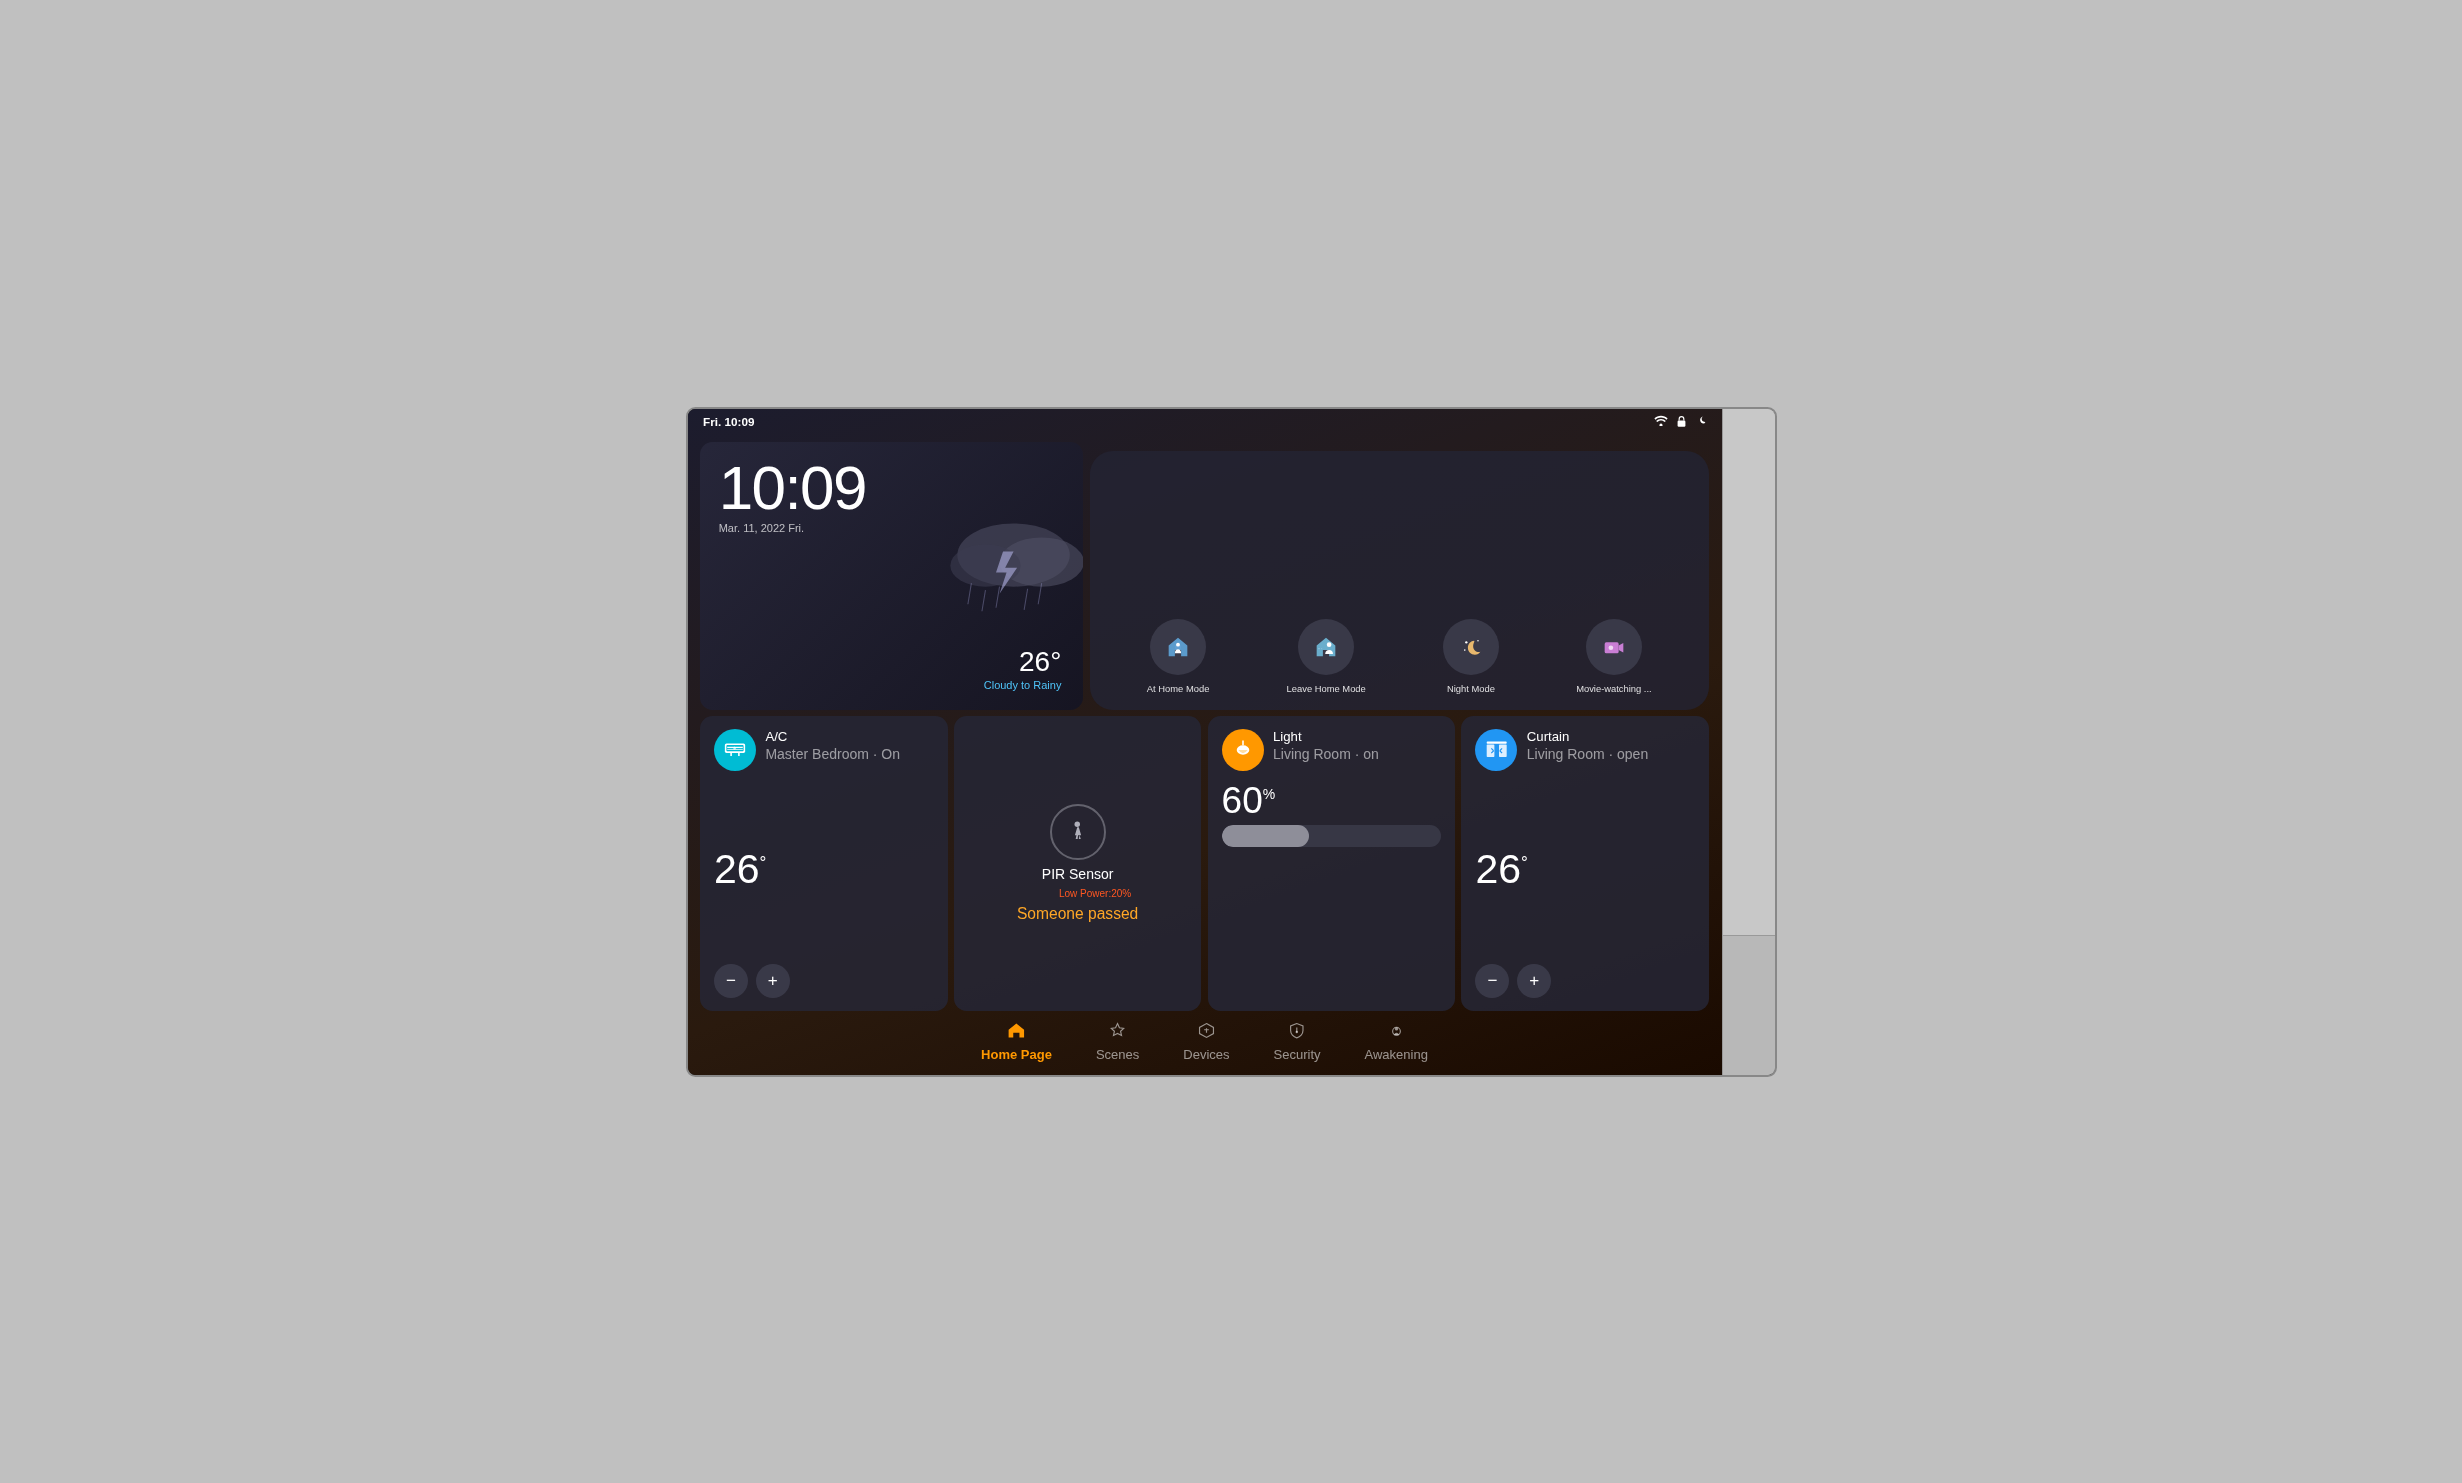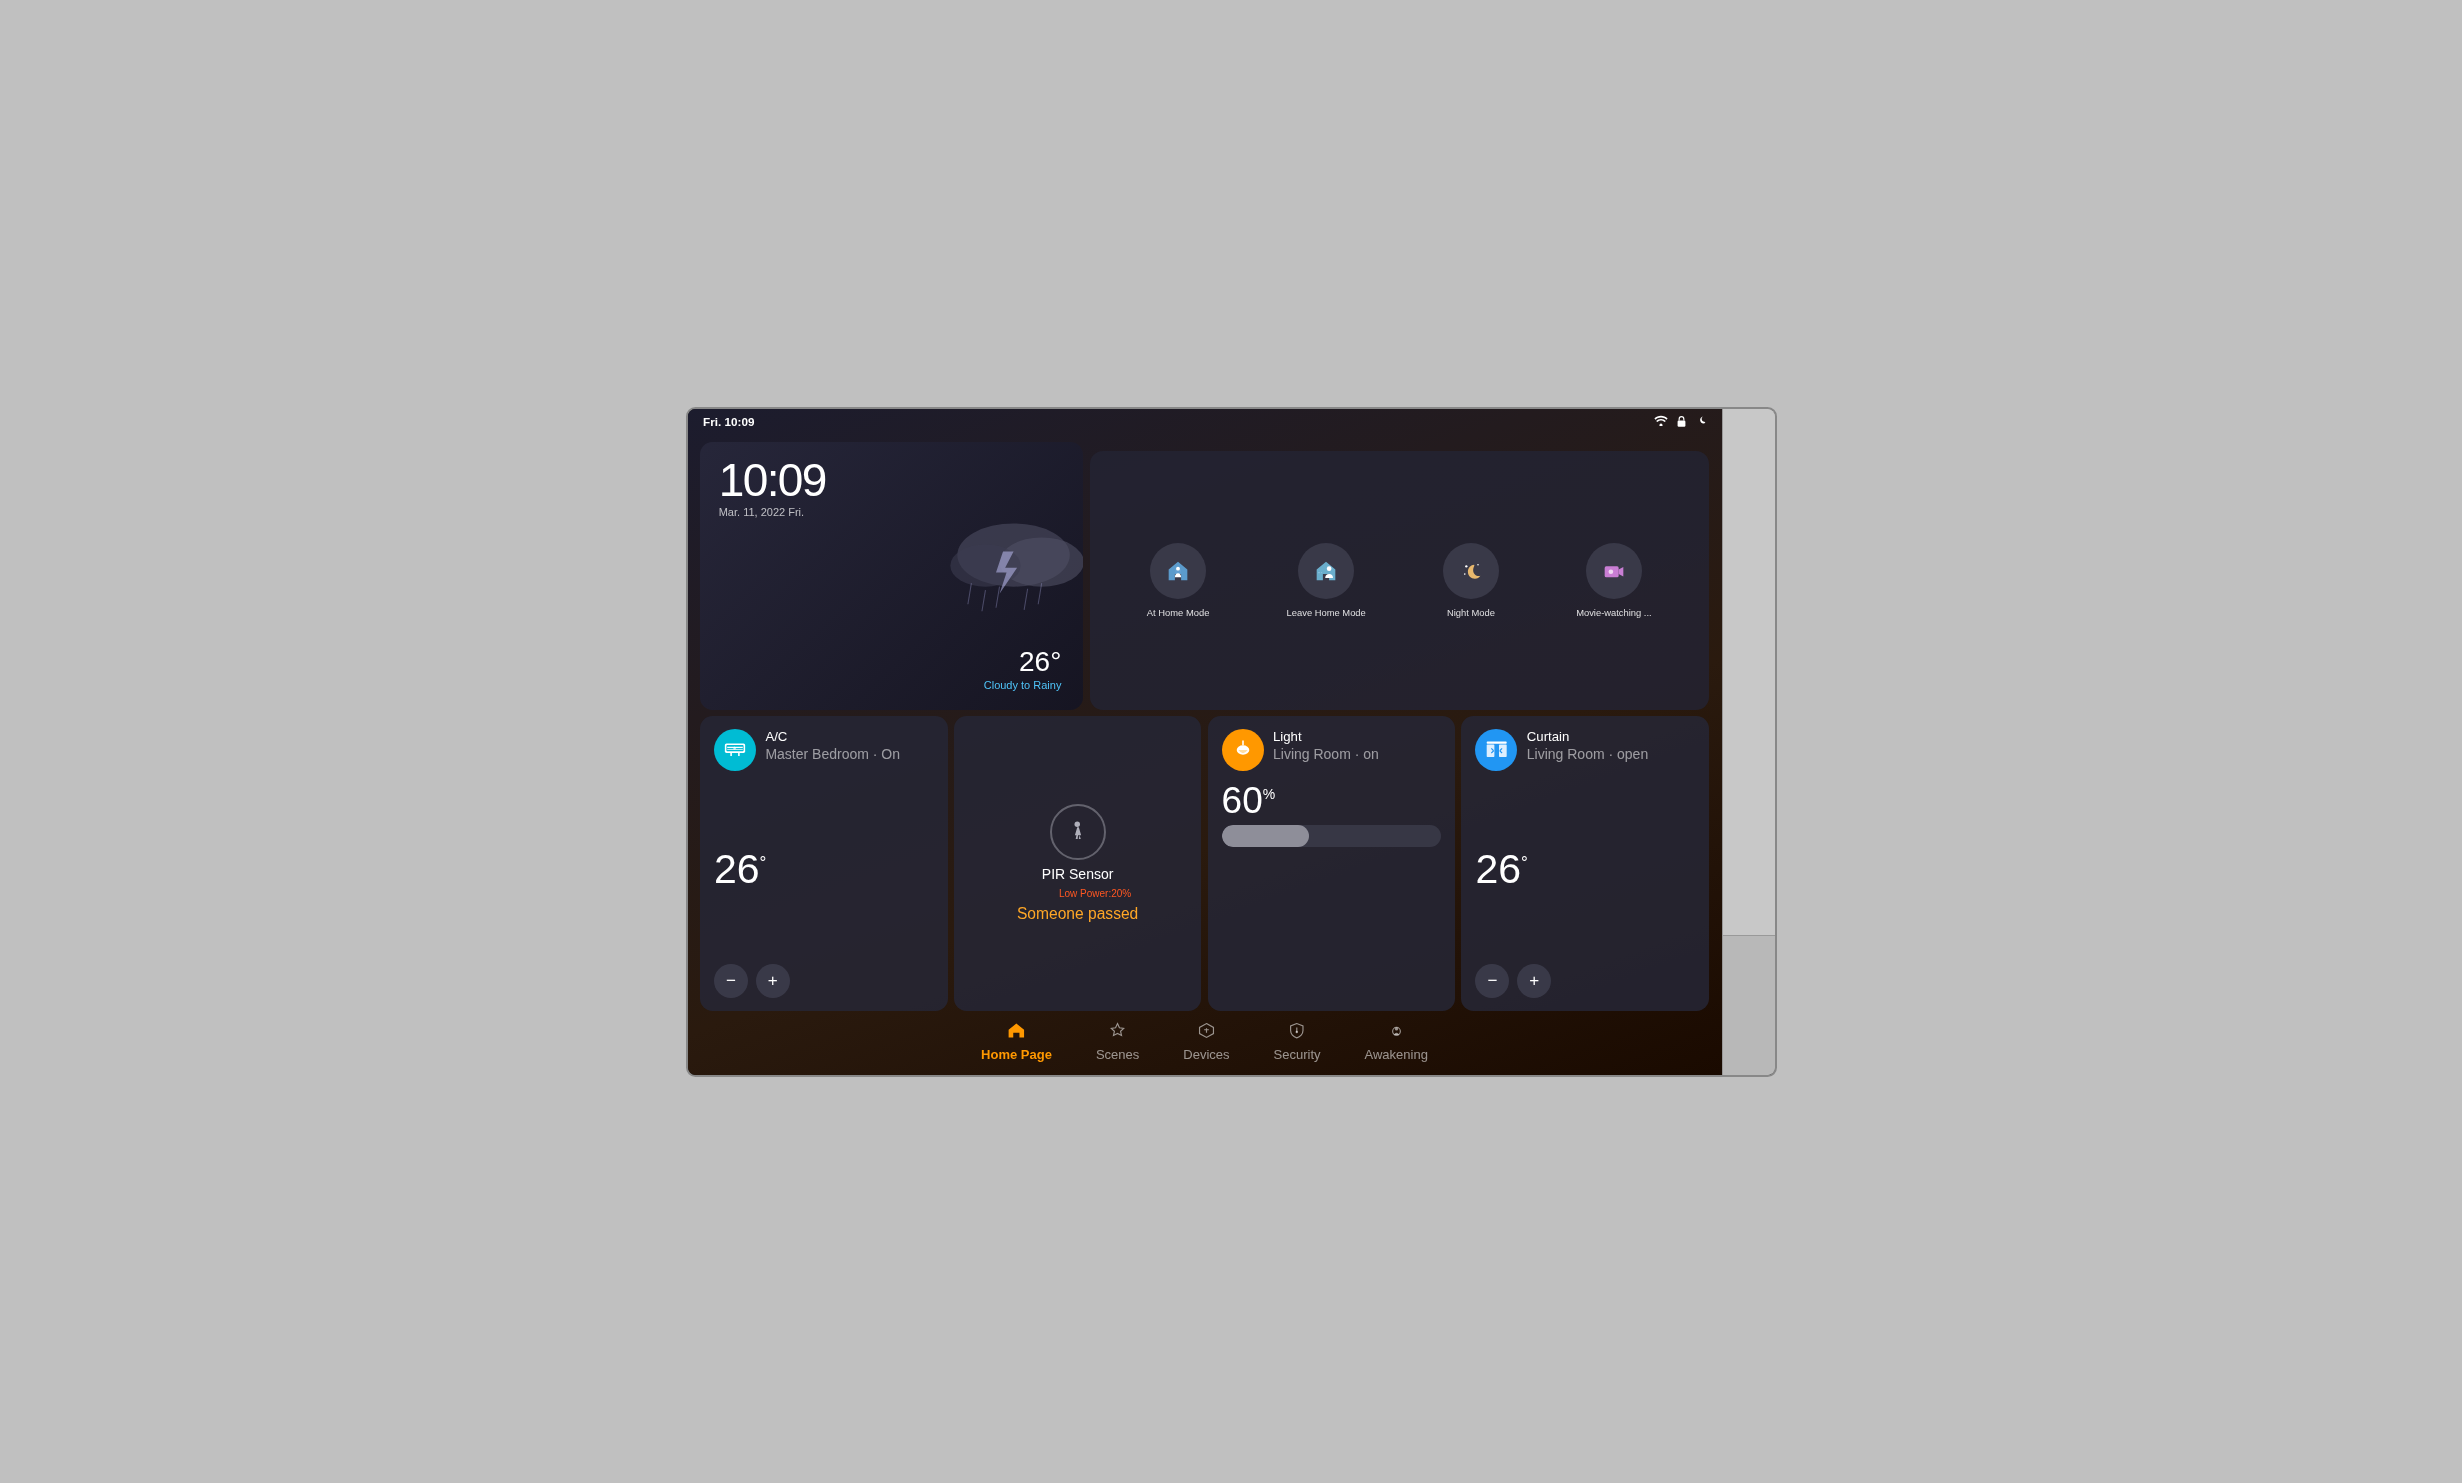--- a/index.html
+++ b/index.html
@@ -82,21 +82,21 @@
       overflow: hidden;
       display: flex;
       flex-direction: column;
       justify-content: space-between;
     }
     .weather-time-block {
       position: relative;
       z-index: 2;
     }
     .weather-clock {
-      font-size: 46px;
+      font-size: 62px;
       font-weight: 200;
       color: white;
       letter-spacing: -1.6px;
       line-height: 1;
     }
     .weather-date {
       font-size: 11px;
       color: rgba(255,255,255,0.7);
       margin-top: 3.1px;
     }
@@ -115,24 +115,24 @@
     }
     .weather-desc {
       font-size: 11px;
       color: #4fc3f7;
       margin-top: 1.6px;
     }
     
     .scenes-card {
       flex: 1;
       background: rgba(35,35,50,0.85);
-      border-radius: 13px;
+      border-radius: 23px;
       padding: 15.6px 18.7px;
       display: flex;
-      align-items: center;
+      align-items: flex-end;
       justify-content: space-around;
       margin-top: 9px;
     }
     .scene-item {
       display: flex;
       flex-direction: column;
       align-items: center;
       gap: 7.8px;
       cursor: pointer;
     }

